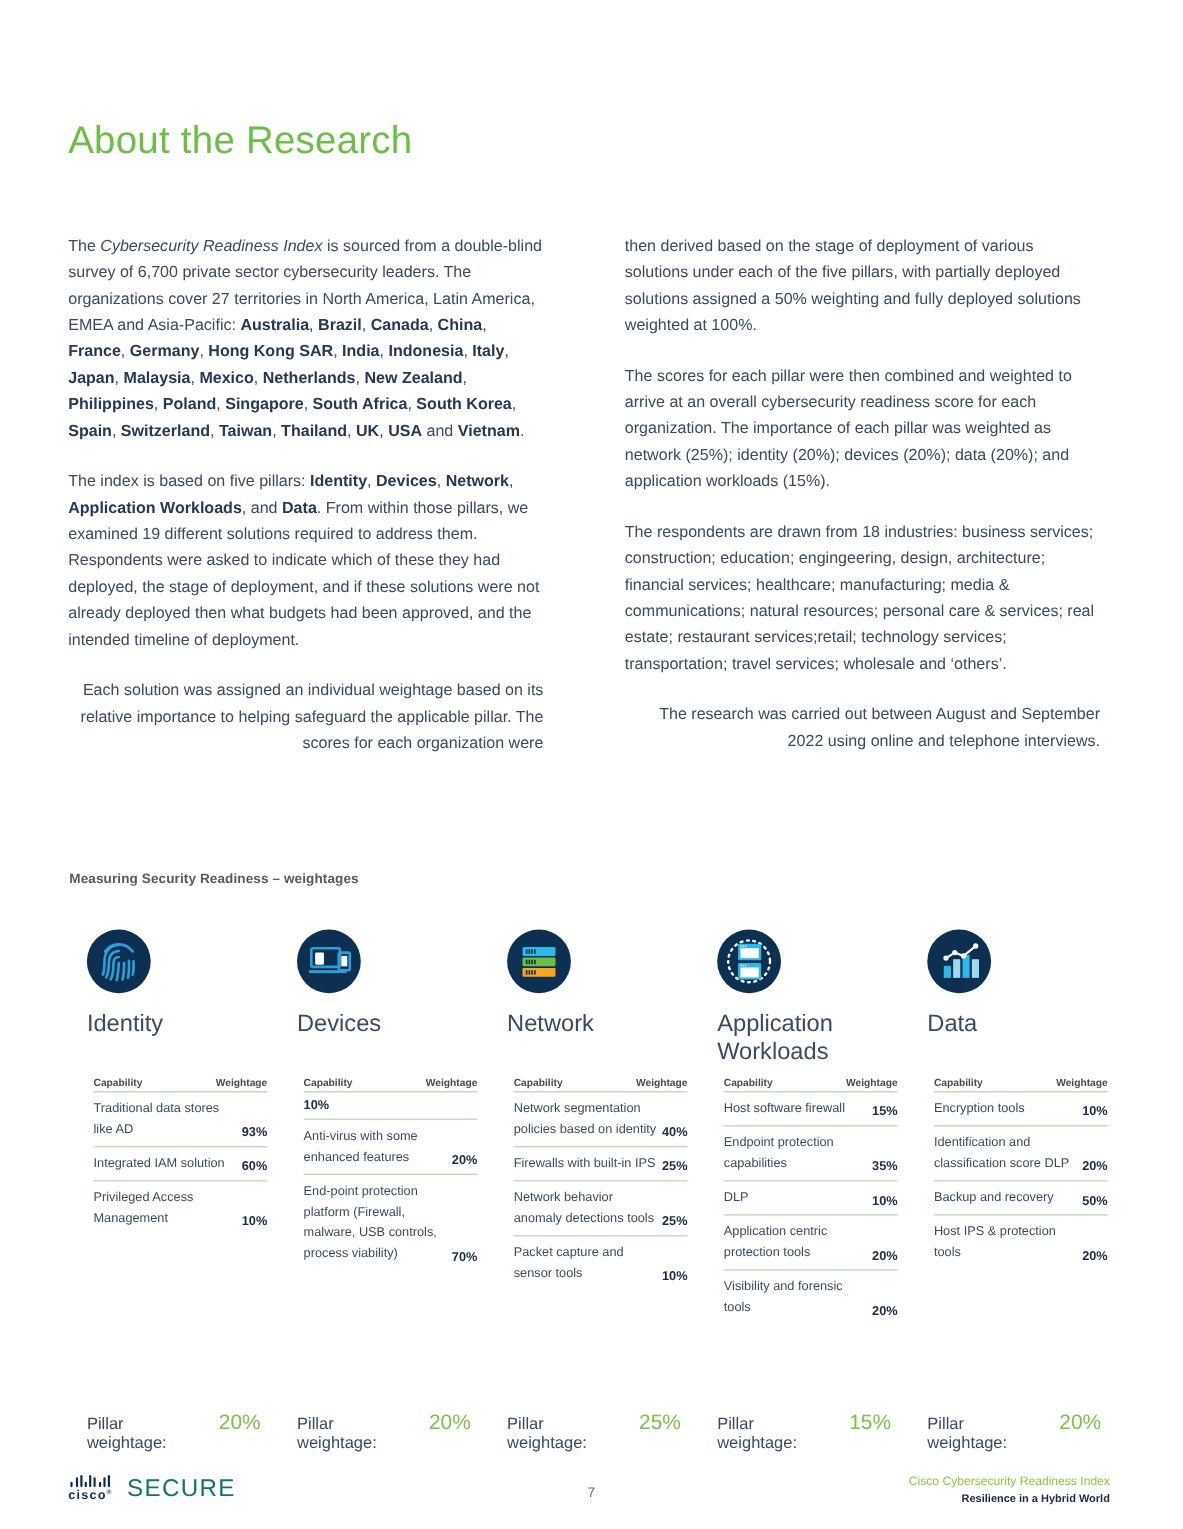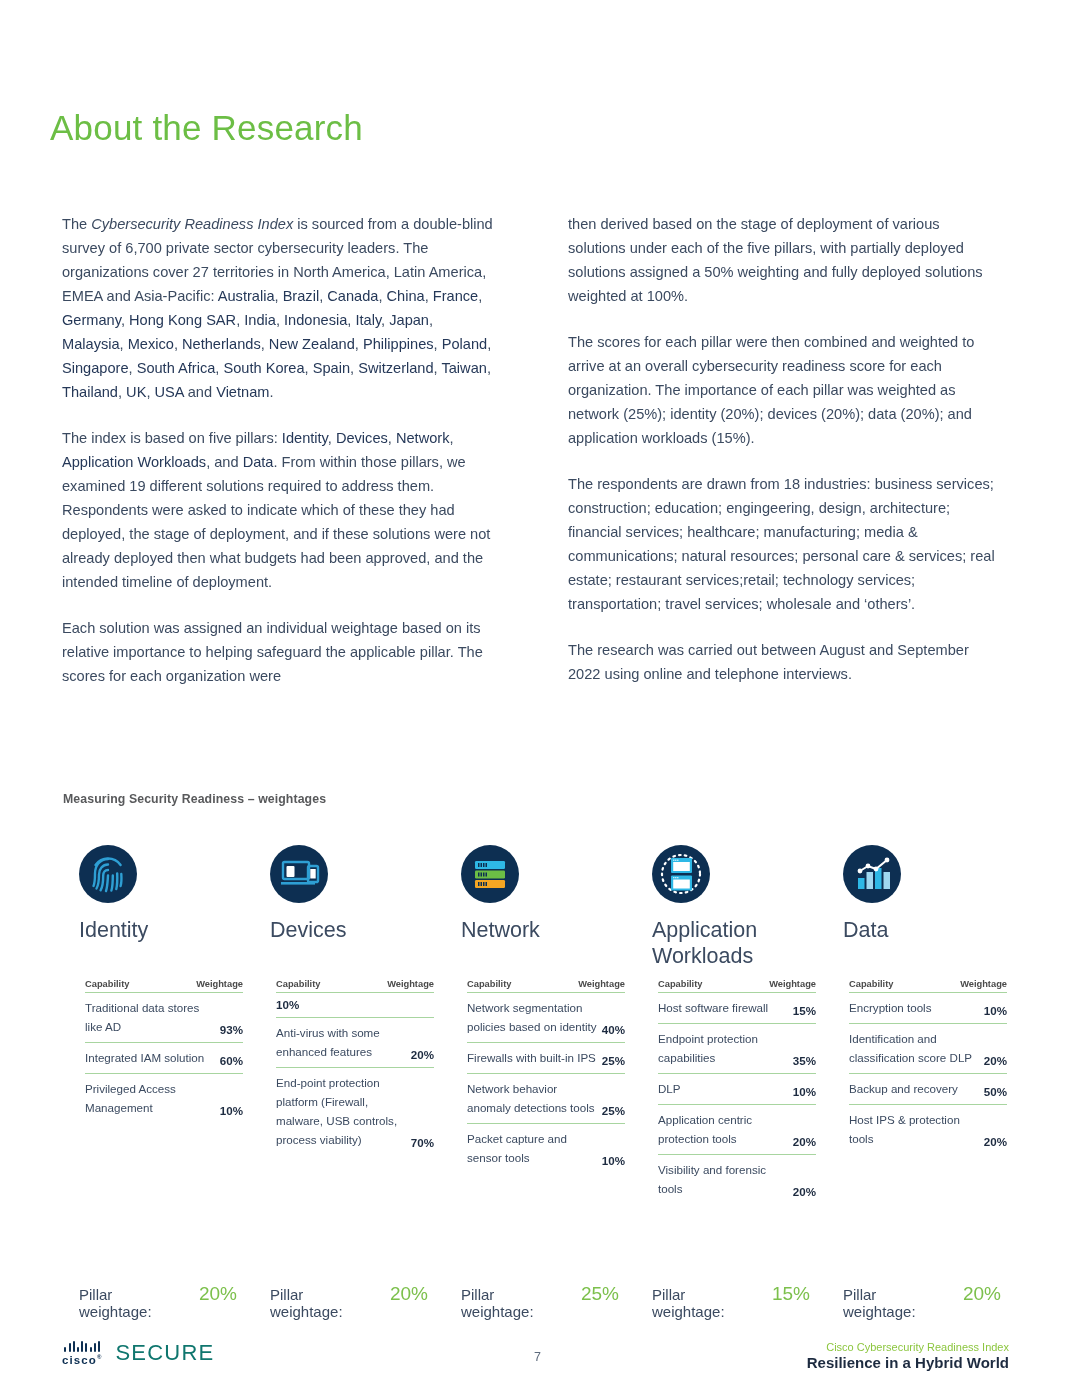--- a/index.html
+++ b/index.html
@@ -16,21 +16,21 @@
     position: relative;
     width: 1075px;
     height: 1390px;
     background: #ffffff;
     overflow: hidden;
   }
 
   
   .page-title {
     position: absolute;
-    left: 50px;
+    left: 62px;
     top: 108px;
     font-size: 35px;
     font-weight: 400;
     color: #6cbe45;
     letter-spacing: 0.2px;
   }
 
   
   .body-cols {
     position: absolute;
@@ -41,23 +41,23 @@
     gap: 74px;
   }
   .col { width: 432px; }
 
   .para {
     font-size: 14.6px;
     line-height: 24px;
     color: #3b4a60;
     margin-bottom: 22px;
   }
-  .para:last-child { margin-bottom: 3px; }
+  .para:last-child { margin-bottom: 3px; text-align: right; }
   .para em { font-style: italic; }
-  .para b { font-weight: normal; color: #253858; }
+  .para b { font-weight: bold; color: #253858; }
 
   
   .section-label {
     position: absolute;
     left: 63px;
     top: 792px;
     font-size: 12.3px;
     font-weight: bold;
     color: #58595b;
     letter-spacing: 0.1px;
@@ -196,21 +196,21 @@
   }
 
   .footer-right {
     position: absolute;
     right: 66px;
     top: 1340px;
     text-align: right;
     line-height: 15px;
   }
   .fr-line1 { font-size: 11px; color: #8cc63f; }
-  .fr-line2 { font-size: 15px; font-weight: bold; color: #1d2b40; }
+  .fr-line2 { font-size: 10px; font-weight: bold; color: #1d2b40; }
 </style>
 </head>
 <body>
 
 <div class="page">
 
   <h1 class="page-title">About the Research</h1>
 
   <div class="body-cols">
     <div class="col" id="left-column">

